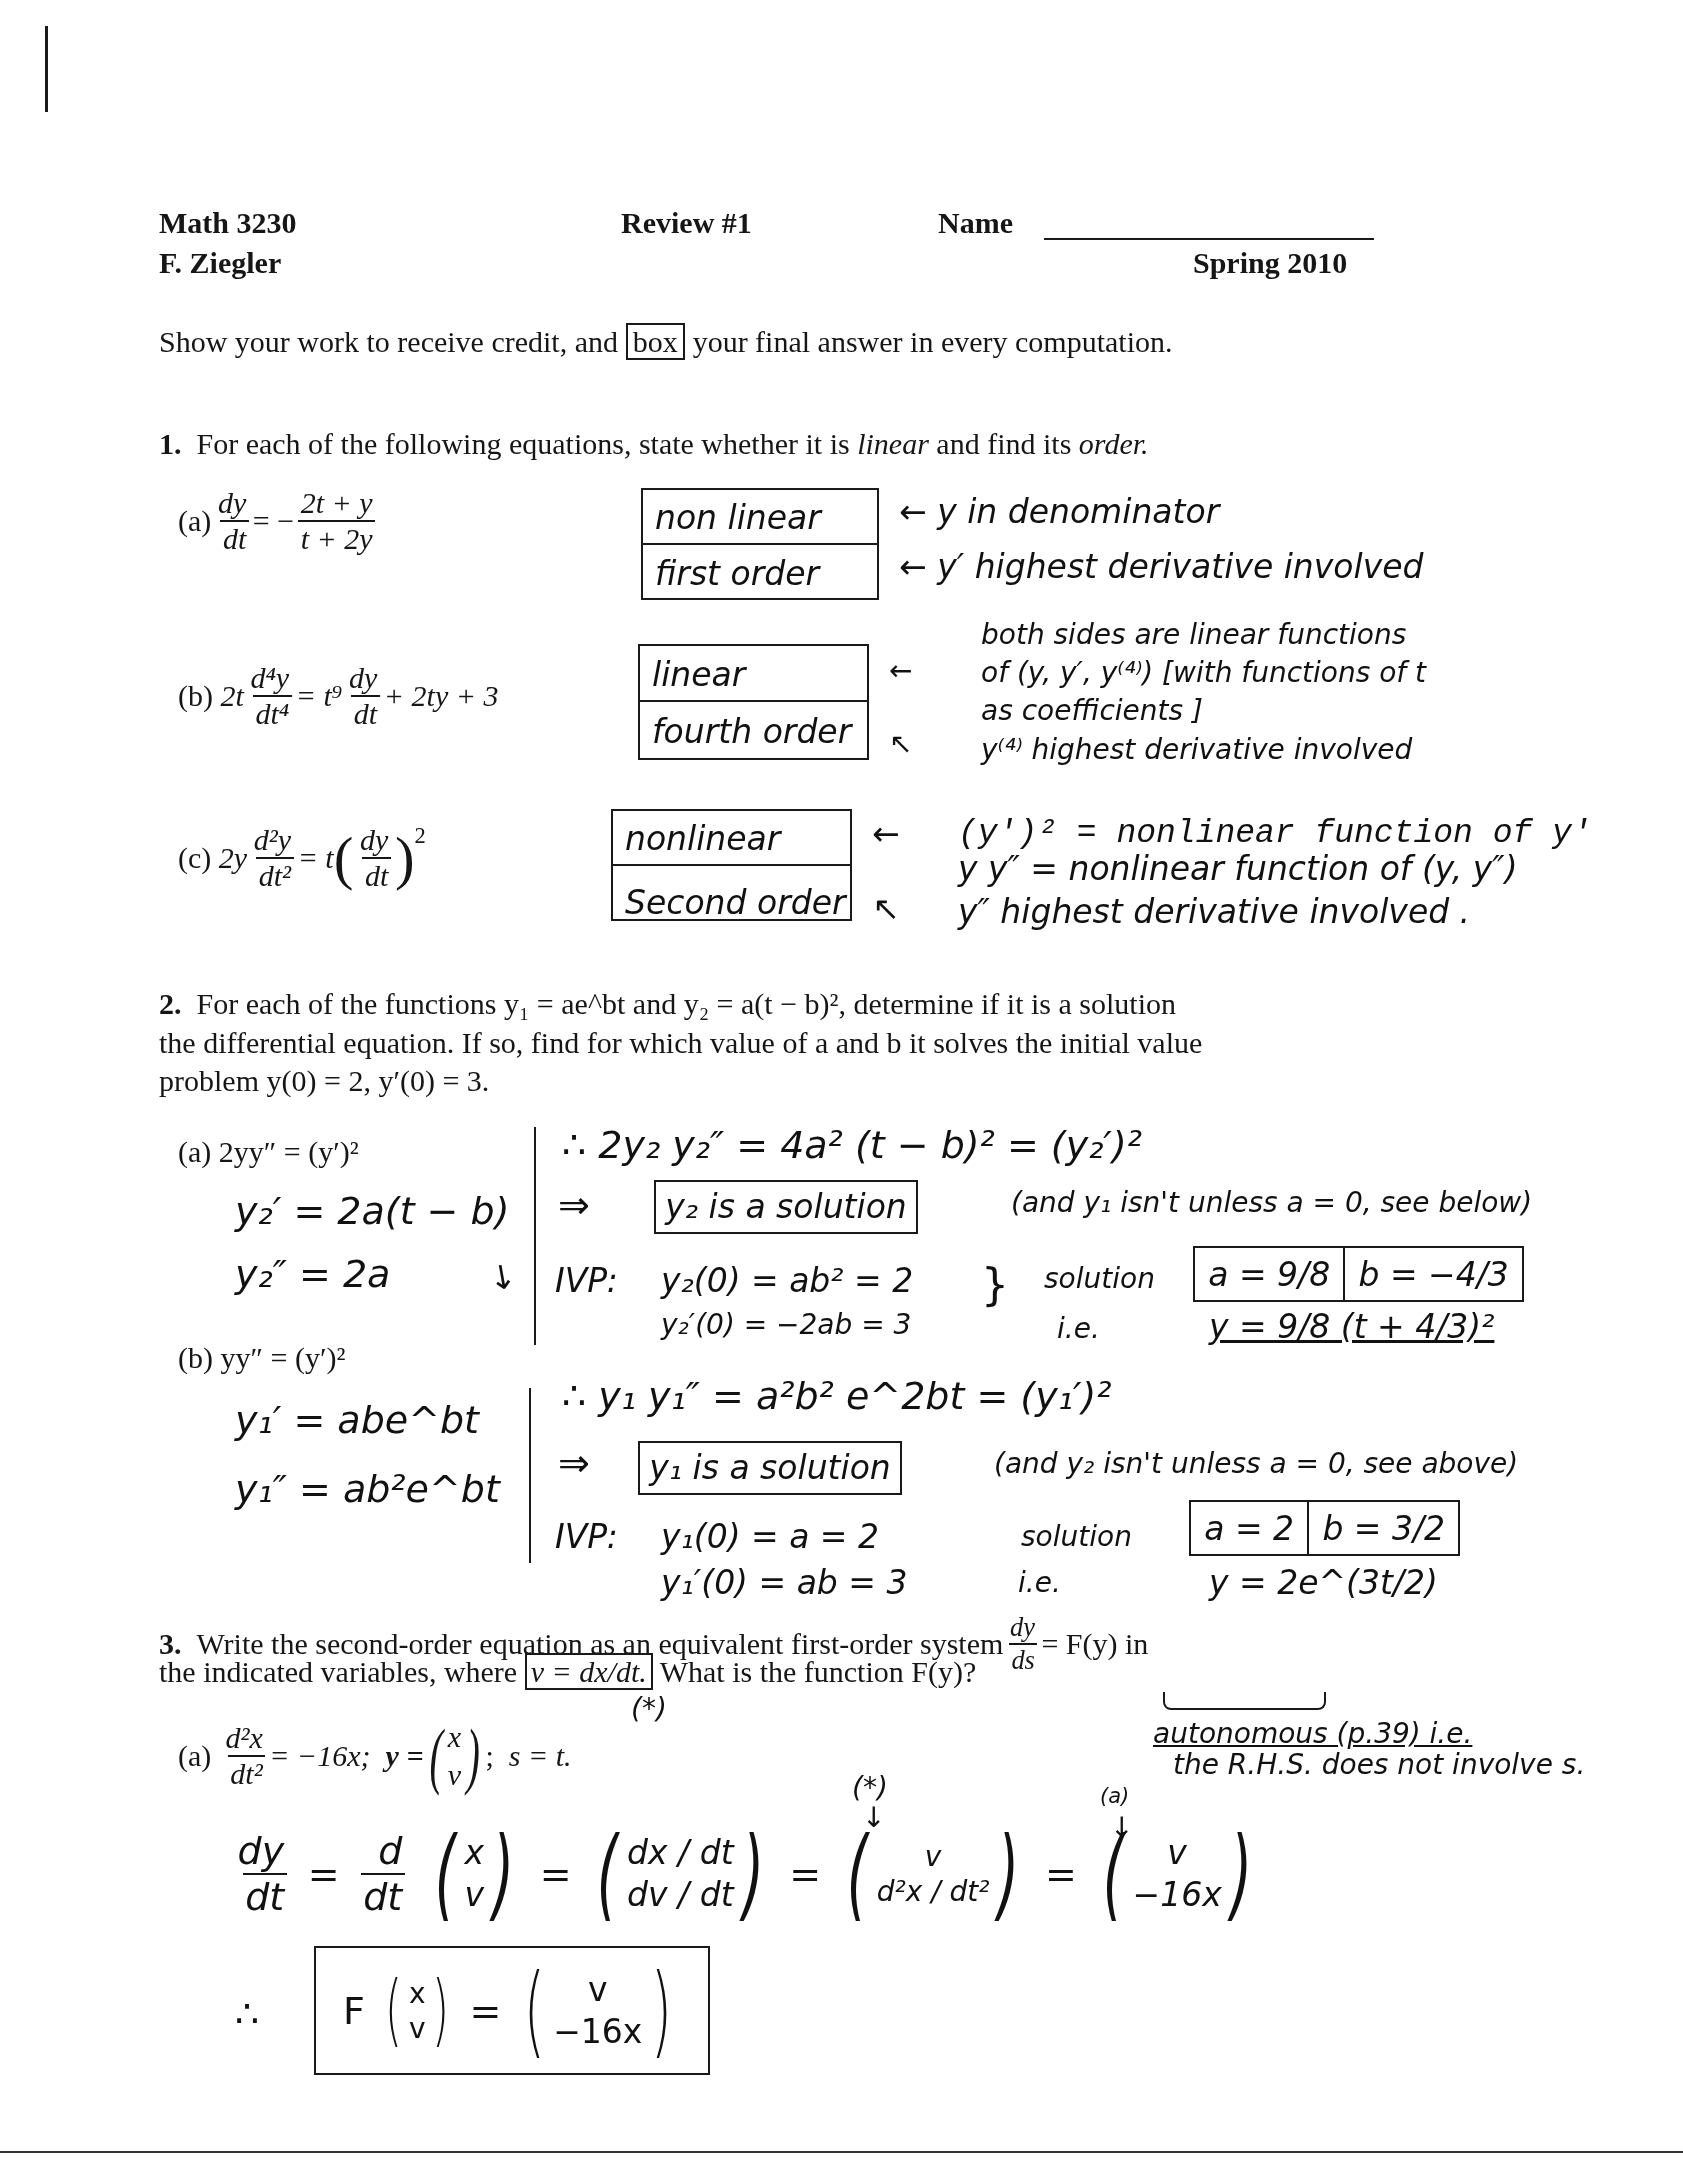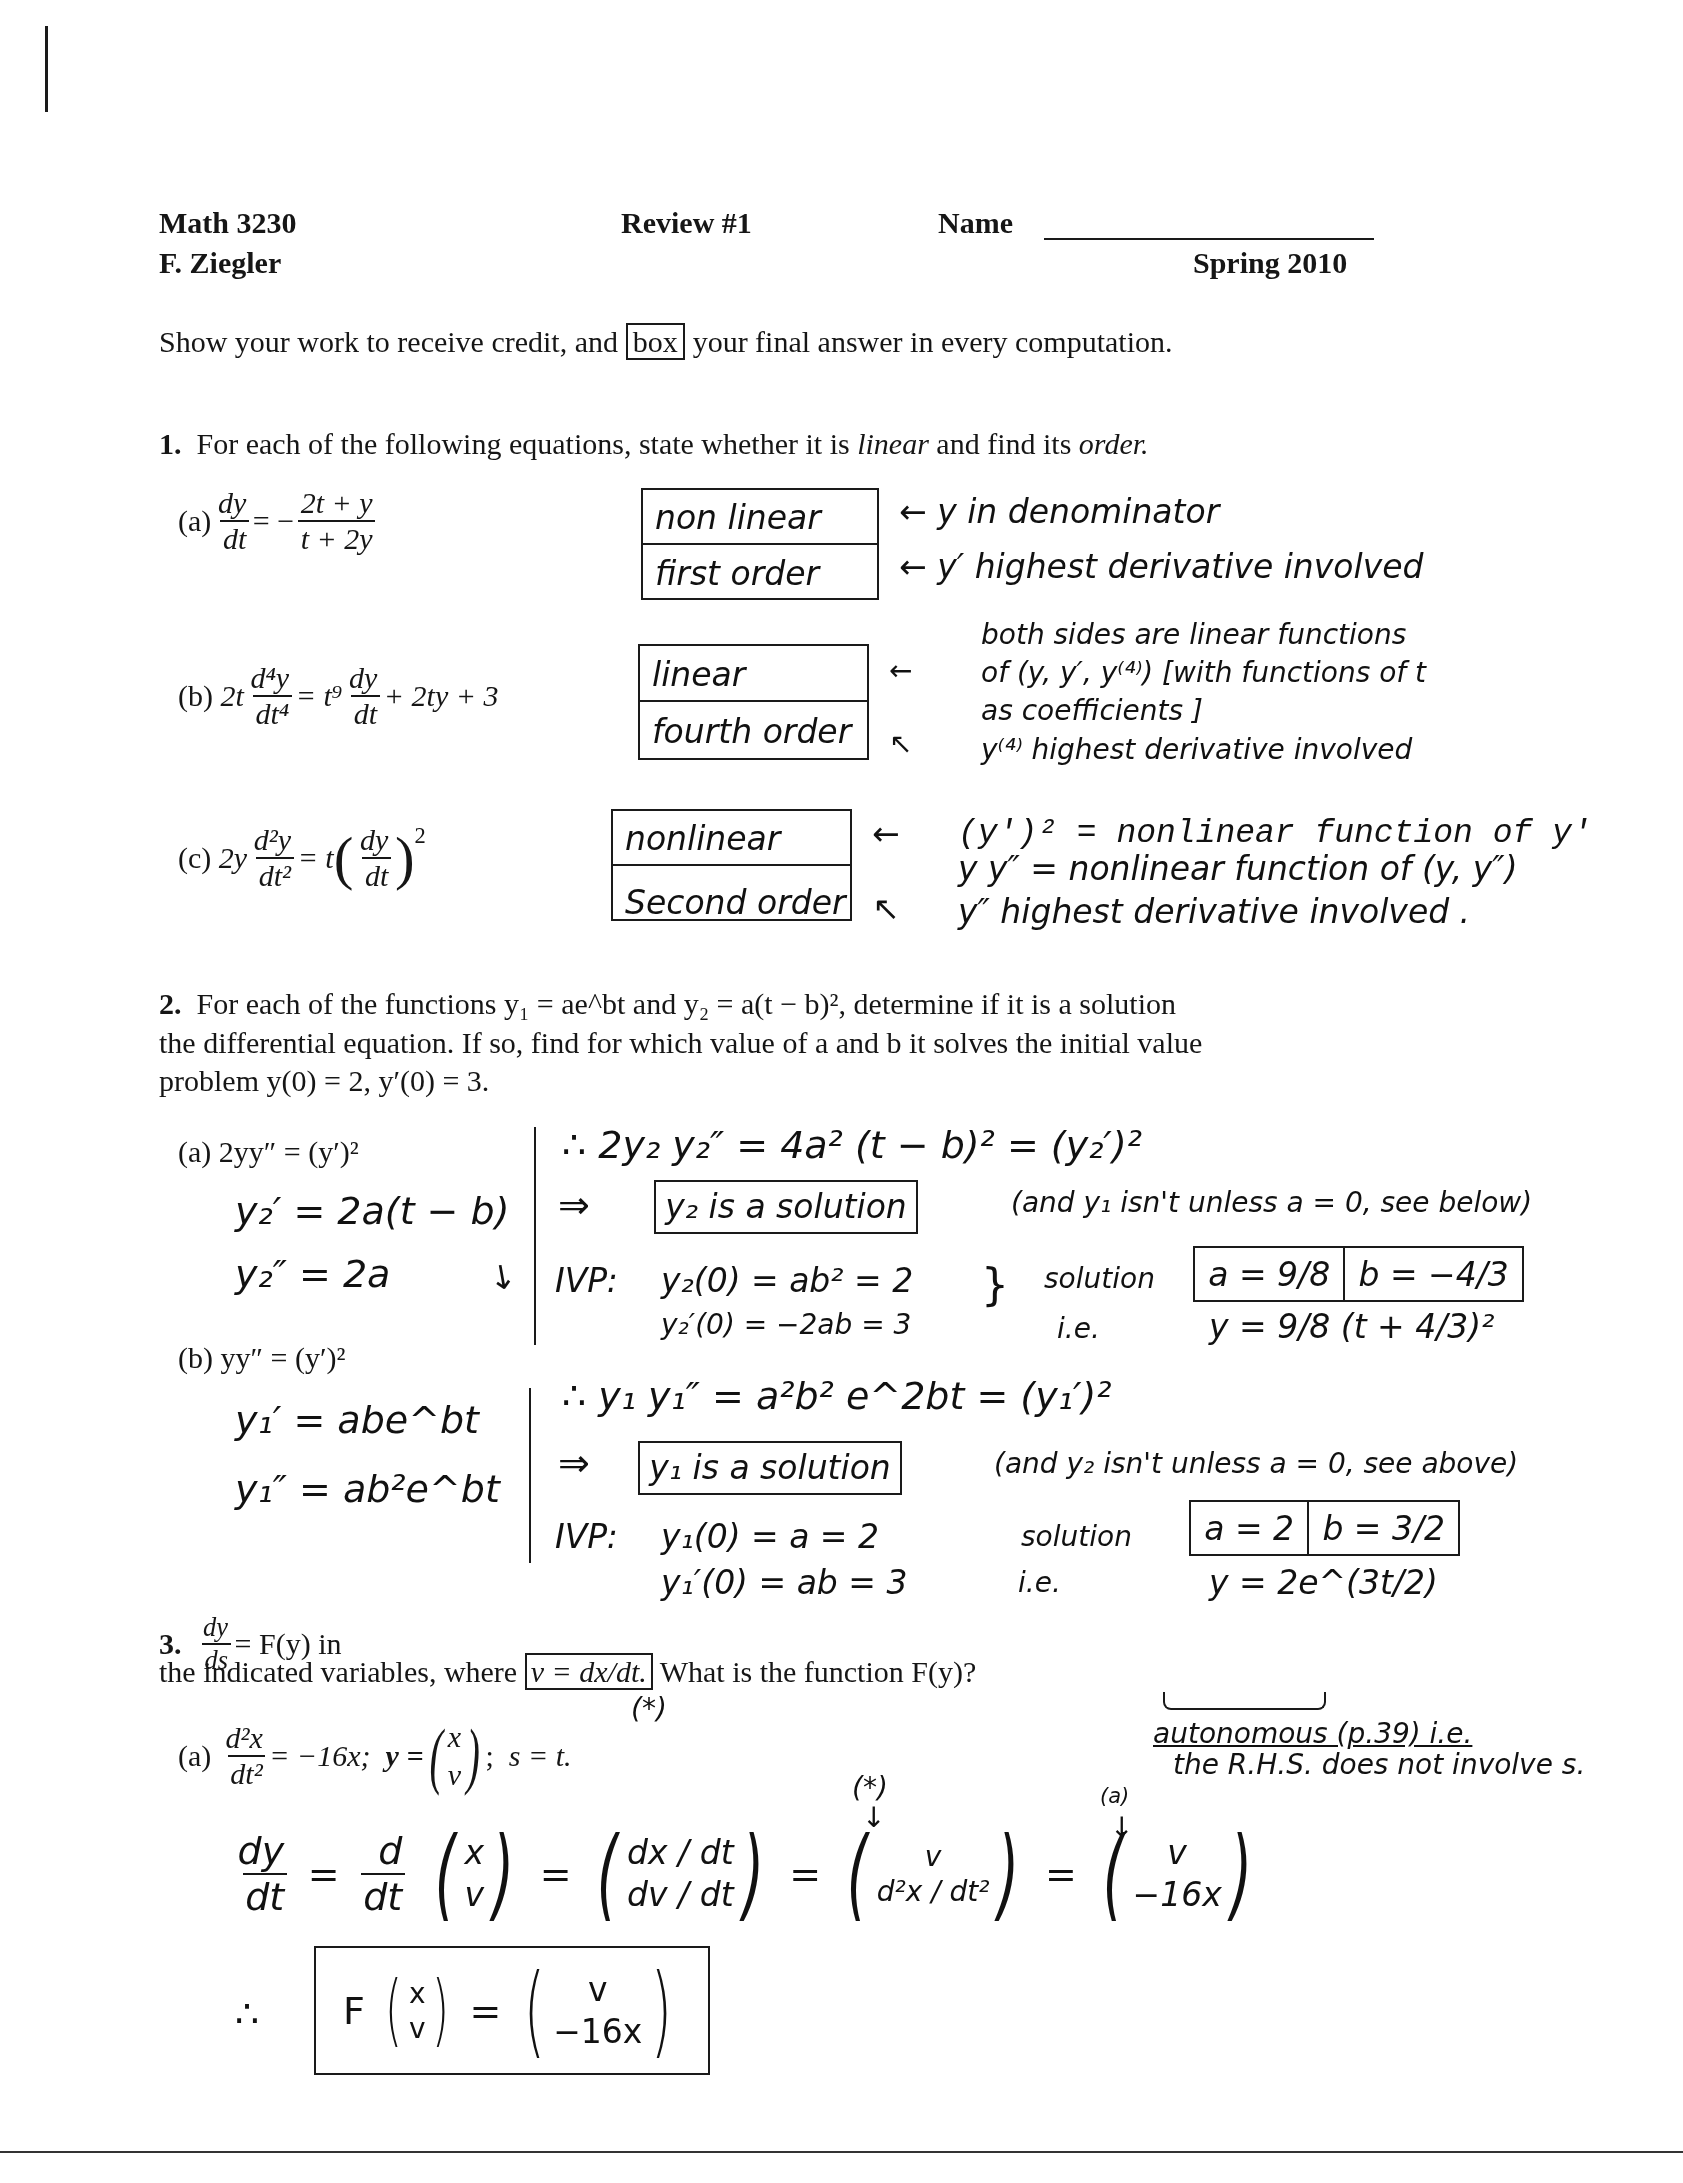--- a/index.html
+++ b/index.html
@@ -155,21 +155,21 @@
 <div class="abs hand h48" style="left:555px;top:1261px;">IVP:</div>
 <div class="abs hand h48" style="left:661px;top:1261px;">y₂(0) = ab² = 2</div>
 <div class="abs hand h40" style="left:661px;top:1308px;">y₂′(0) = −2ab = 3</div>
 <div class="abs hand h64" style="left:981px;top:1259px;font-style:normal;">}</div>
 <div class="abs hand h40" style="left:1044px;top:1262px;">solution</div>
 <div class="abs" style="left:1193px;top:1246px;display:flex;border:2.6px solid #1a1a1a;">
   <div class="hand h48" style="padding:6.6px 13.2px;border-right:2.6px solid #1a1a1a;">a = 9/8</div>
   <div class="hand h48" style="padding:6.6px 13.2px;">b = −4/3</div>
 </div>
 <div class="abs hand h40" style="left:1057px;top:1312px;">i.e.</div>
-<div class="abs hand h48" style="left:1209px;top:1307px;">y = 9/8 (t + 4/3)²</div>
+<div class="abs hand h48" style="left:1209px;top:1307px;text-decoration:underline;">y = 9/8 (t + 4/3)²</div>
 
 <div class="abs print" style="left:178px;top:1341px;">(b) yy″ = (y′)²</div>
 <div class="abs hand h56" style="left:235px;top:1398px;">y₁′ = abe^bt</div>
 <div class="abs hand h56" style="left:235px;top:1467px;">y₁″ = ab²e^bt</div>
 <div class="vline" style="left:529px;top:1388px;height:175px;"></div>
 <div class="abs hand h56" style="left:562px;top:1374px;">∴ y₁ y₁″ = a²b² e^2bt = (y₁′)²</div>
 <div class="abs hand h56" style="left:558px;top:1441px;">⇒</div>
 <div class="abs hand h48 boxed" style="left:638px;top:1441px;padding:5.3px 9.3px;">y₁ is a solution</div>
 <div class="abs hand h40" style="left:994px;top:1447px;">(and y₂ isn't unless a = 0, see above)</div>
 <div class="abs hand h48" style="left:555px;top:1517px;">IVP:</div>
@@ -178,20 +178,21 @@
 <div class="abs hand h40" style="left:1021px;top:1520px;">solution</div>
 <div class="abs" style="left:1189px;top:1500px;display:flex;border:2.6px solid #1a1a1a;">
   <div class="hand h48" style="padding:6.6px 13.2px;border-right:2.6px solid #1a1a1a;">a = 2</div>
   <div class="hand h48" style="padding:6.6px 13.2px;">b = 3/2</div>
 </div>
 <div class="abs hand h40" style="left:1018px;top:1566px;">i.e.</div>
 <div class="abs hand h48" style="left:1209px;top:1563px;">y = 2e^(3t/2)</div>
 
 <div class="abs print" style="left:159px;top:1612px;display:flex;align-items:center;">
   <span class="bold">3.</span>&nbsp;&nbsp;
+  <span>Write the second-order equation as an equivalent first-order system</span>
   <span class="frac it" style="font-size:26.4px;">
       <span class="num">dy</span>
       <span class="den">ds</span>
     </span>
   <span>= F(y) in</span>
 </div>
 <div class="abs print" style="left:159px;top:1655px;">
   <span>the indicated variables, where</span>
   <span class="boxed it" style="padding:0 4px;">v = dx/dt.</span>
   <span>What is the function F(y)?</span>

